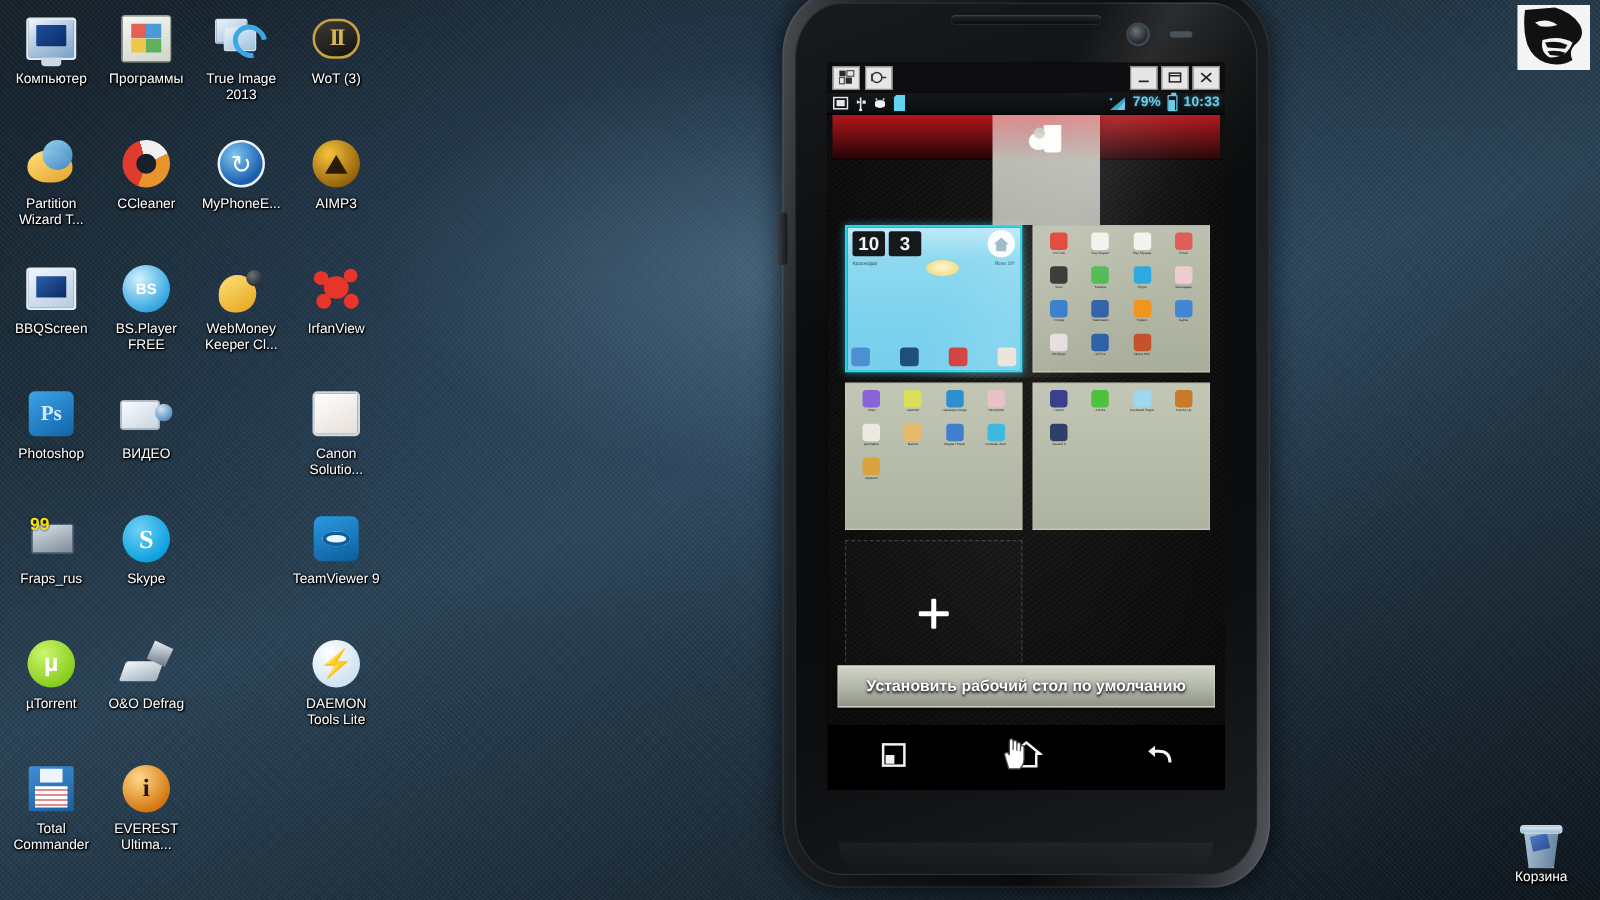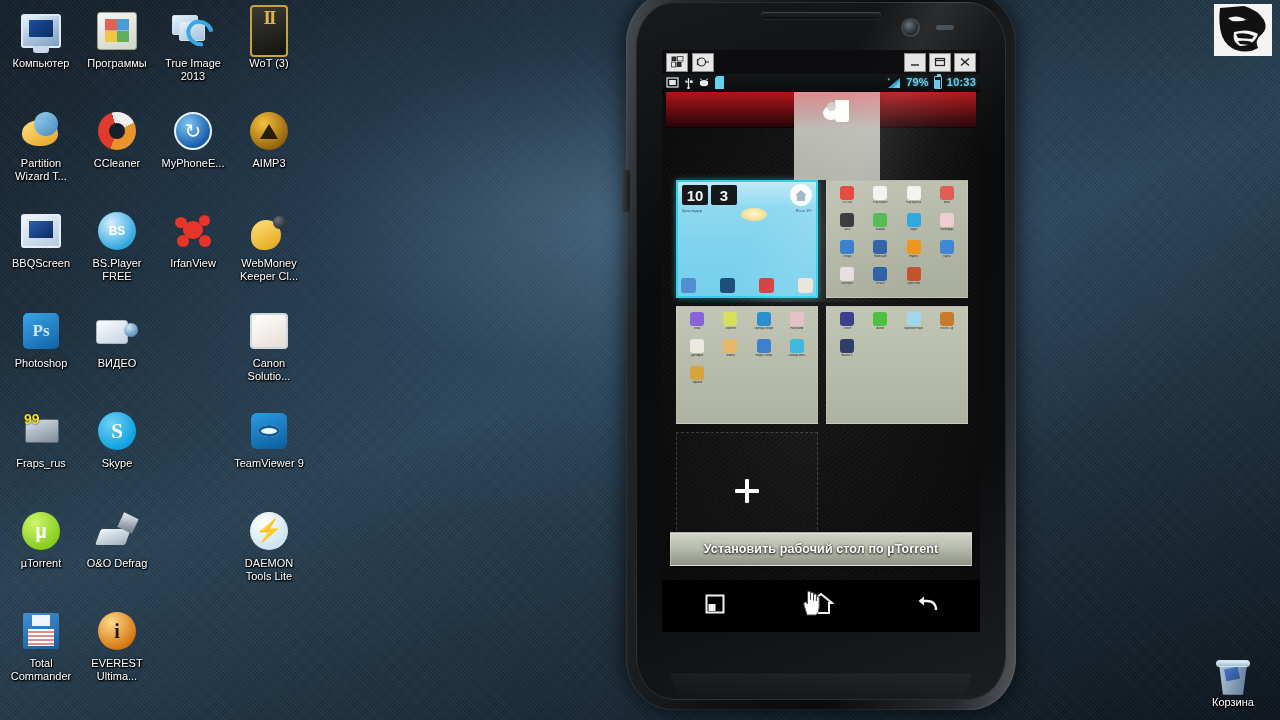--- a/index.html
+++ b/index.html
@@ -55,23 +55,23 @@
     opacity:.85; }
 
   .ic-trueimage { width:42px; height:32px; position:relative; }
   .ic-trueimage i { position:absolute; width:26px; height:20px; border-radius:2px;
     background:linear-gradient(150deg,#e8f2fa,#9dc0dd); border:1px solid #cfe0ef; }
   .ic-trueimage i:nth-child(1){ left:0; top:0; }
   .ic-trueimage i:nth-child(2){ left:7px; top:6px; }
   .ic-trueimage:after{ content:""; position:absolute; right:0; bottom:1px; width:20px; height:18px;
     border:4px solid #3aa7e6; border-right-color:transparent; border-radius:50%; transform:rotate(35deg); }
 
-  .ic-wot { width:38px; height:52px; border-radius:4px;
+  .ic-wot { width:38px; height:32px; border-radius:16px;
     background:linear-gradient(160deg,#3b3a35,#121210); border:2px solid #c8a23c;
-    display:flex; align-items:flex-start; justify-content:center; }
+    display:flex; align-items:center; justify-content:center; }
   .ic-wot span { color:#d9b455; font-weight:bold; font-size:19px; font-family:"Liberation Serif",serif; letter-spacing:-2px;}
 
   .ic-partition { width:42px; height:38px; position:relative; }
   .ic-partition:before{ content:""; position:absolute; left:2px; top:8px; width:36px; height:26px; border-radius:50% 50% 45% 45%;
     background:linear-gradient(150deg,#ffe07a,#e5a22b); }
   .ic-partition:after{ content:""; position:absolute; left:14px; top:0; width:24px; height:24px; border-radius:50%;
     background:linear-gradient(150deg,#9ed8f5,#3b86c9); opacity:.95; }
 
   .ic-win7mgr { width:42px; height:38px; position:relative; }
   .ic-win7mgr:before{ content:""; position:absolute; left:4px; top:4px; width:30px; height:30px;
@@ -463,35 +463,35 @@
       <div class="di-label">BBQScreen</div>
     </div>
     <div class="desk-icon">
       <div class="di-glyph">
         <div class="ic-bsplayer">BS</div>
       </div>
       <div class="di-label">BS.Player FREE</div>
     </div>
     <div class="desk-icon">
       <div class="di-glyph">
+        <div class="ic-webmoney"></div>
+      </div>
+      <div class="di-label">WebMoney Keeper Cl...</div>
+    </div>
+    <div class="desk-icon">
+      <div class="di-glyph">
         <div class="ic-irfan">
           <i></i>
           <i></i>
           <i></i>
           <i></i>
           <i></i>
         </div>
       </div>
       <div class="di-label">IrfanView</div>
-    </div>
-    <div class="desk-icon">
-      <div class="di-glyph">
-        <div class="ic-webmoney"></div>
-      </div>
-      <div class="di-label">WebMoney Keeper Cl...</div>
     </div>
     <div class="desk-icon">
       <div class="di-glyph">
         <div class="ic-ps">Ps</div>
       </div>
       <div class="di-label">Photoshop</div>
     </div>
     <div class="desk-icon">
       <div class="di-glyph">
         <div class="ic-video"></div>
@@ -831,21 +831,21 @@
                 <div class="app-lbl">Assault 8</div>
               </div>
             </div>
           </div>
           <div class="screen-thumb empty">
             <div class="plus-glyph"></div>
           </div>
         </div>
 
       <div id="default-btn">
-        <span>Установить рабочий стол по µTorrent</span>
+        <span>Установить рабочий стол по умолчанию</span>
       </div>
 
       <div id="nav-bar">
         <div class="nav-btn">
           <span>
             <svg width="22" height="22" viewBox="0 0 22 22">
               <rect x="2.5" y="2.5" width="17" height="17" fill="none" stroke="#f2f2f2" stroke-width="2"></rect>
               <rect x="4.5" y="11" width="7" height="7" fill="#f2f2f2"></rect>
             </svg>
           </span>

